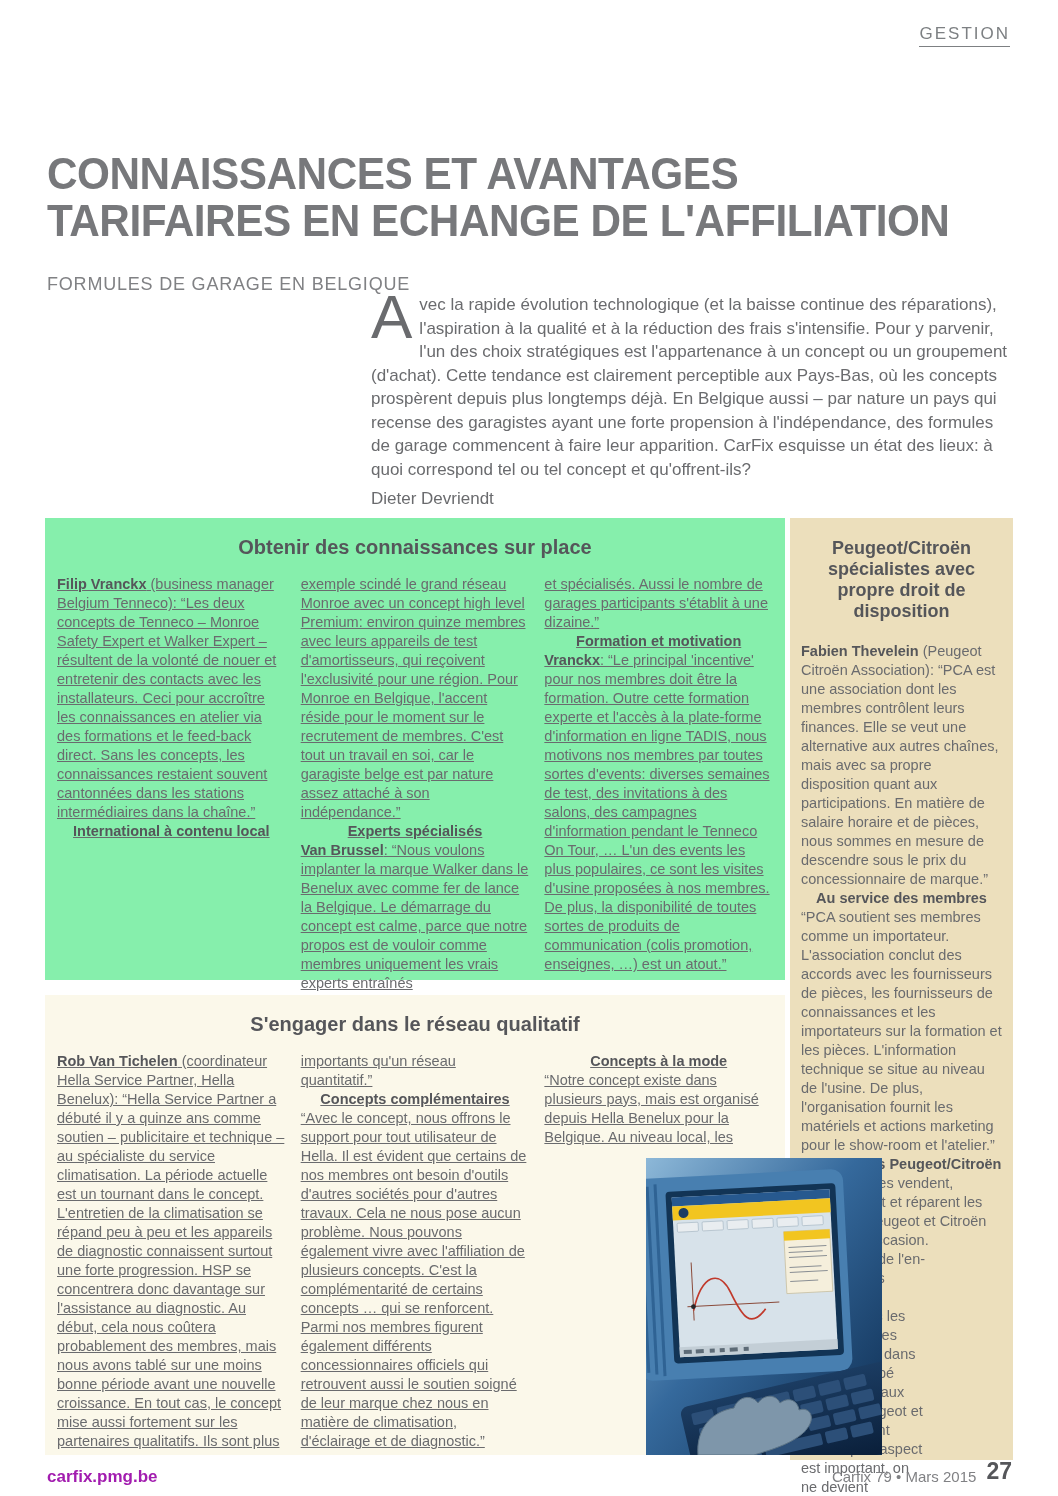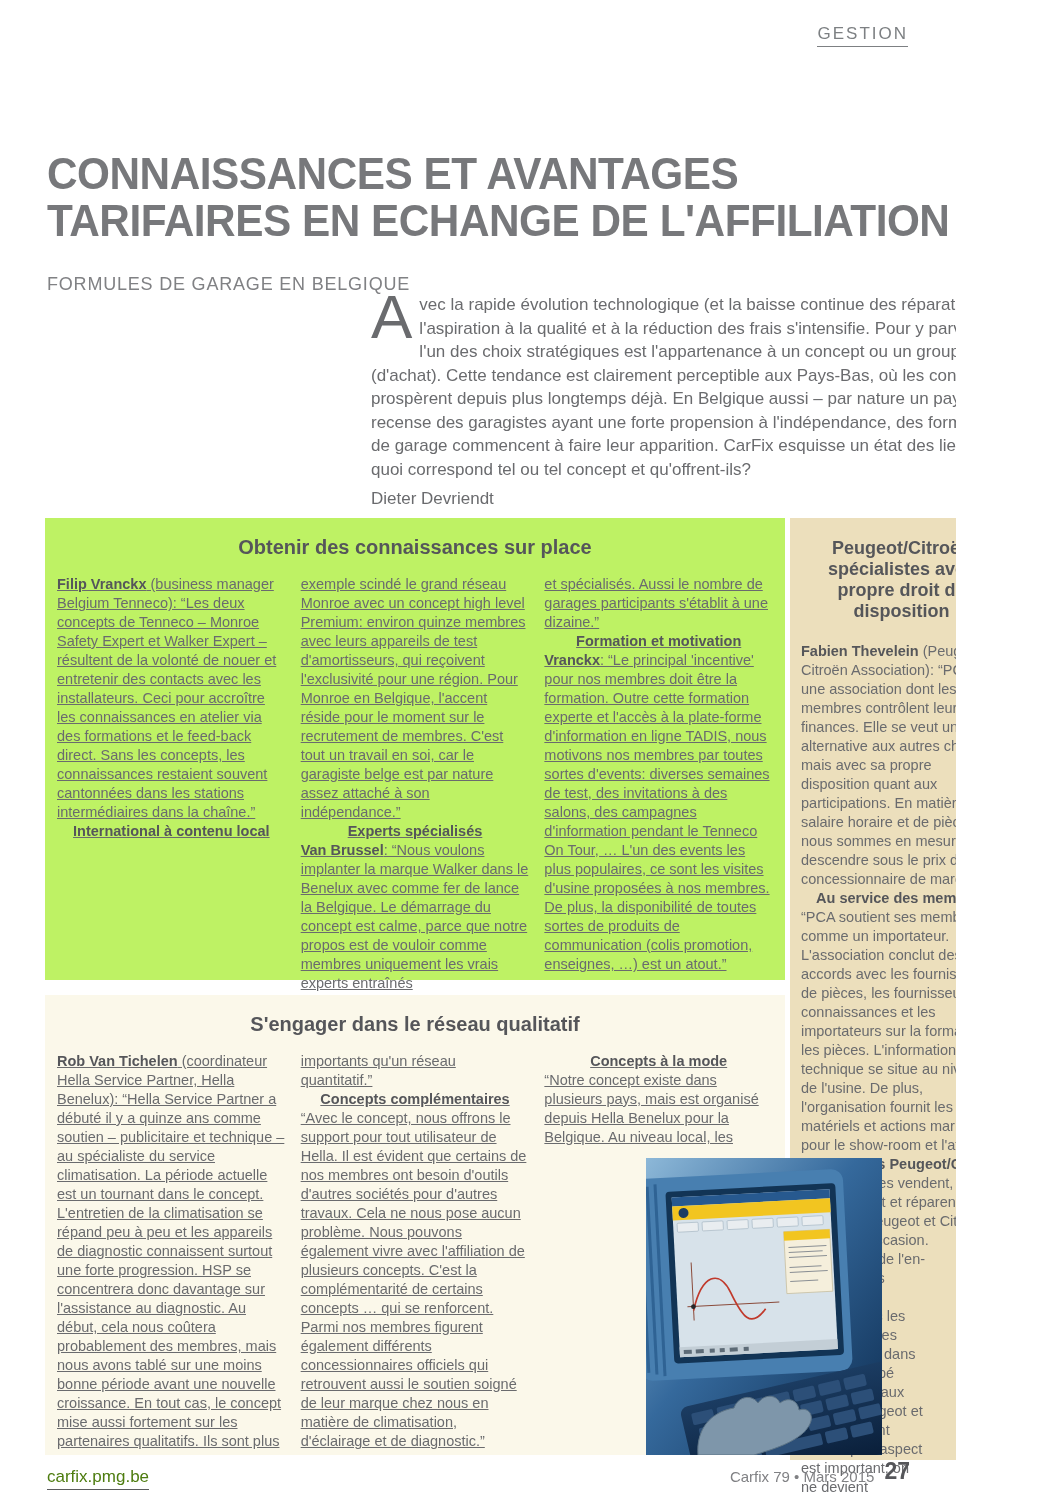--- a/index.html
+++ b/index.html
@@ -1,18 +1,18 @@
 <!DOCTYPE html>
 <html><head>
 <meta charset="utf-8">
 <style>
   * { margin:0; padding:0; box-sizing:border-box; }
   html,body { background:#ffffff; }
   .page {
-    position:relative; width:956px; height:1496px; background:#ffffff;
+    position:relative; width:1058px; height:1496px; background:#ffffff;
     font-family:"Liberation Sans", sans-serif; color:#6a6b6e; overflow:hidden;
   }
   .gestion {
     position:absolute; top:24px; right:48px; font-size:17px; letter-spacing:2px;
     color:#7d8083; border-bottom:1.5px solid #7d8083; padding-bottom:2px;
   }
   .title {
     position:absolute; left:47px; top:150px; font-size:45px; font-weight:700;
     color:#77787b; line-height:47px; letter-spacing:-0.5px;
     transform:scaleX(.94); transform-origin:left top; white-space:nowrap;
@@ -25,21 +25,21 @@
     font-size:17px; line-height:23.5px; color:#6a6b6e;
   }
   .dropcap {
     float:left; font-size:62px; line-height:48px; padding-right:7px; color:#6a6b6e; font-weight:400;
   }
   .author {
     position:absolute; left:371px; top:489px; font-size:17px; color:#6a6b6e;
     border-bottom:1.2px solid #6a6b6e; padding-bottom:14px;
   }
   .box { position:absolute; padding:12px 12px; }
-  .box1 { left:45px; top:518px; width:740px; height:462px; background:#bef264; }
+  .box1 { left:45px; top:518px; width:740px; height:462px; background:#86efac; }
   .box2 { left:45px; top:995px; width:740px; height:460px; background:#fbf8ea; }
   .sidebar {
     position:absolute; left:790px; top:518px; width:223px; height:942px;
     background:#ecdfbc; padding:16px 11px; font-size:14.5px; line-height:19px;
   }
   .box-title {
     text-align:center; font-size:20px; font-weight:700; color:#55565a; margin:6px 0 16px;
   }
   .sidebar-title {
     text-align:center; font-weight:700; font-size:18px; line-height:21px;
@@ -47,21 +47,21 @@
   }
   .cols { display:flex; gap:15px;text-decoration:underline; }
   .col { flex:1; font-size:14.5px; line-height:19px; }
   .col p, .sidebar p { margin:0; }
   .subhead { font-weight:700; text-align:center; color:#55565a; }
   b.lead { font-weight:700; color:#55565a; }
   .narrow-left { width:98px; }
   .sb-narrow { width:122px; margin-left:auto; }
   .photo { position:absolute; left:646px; top:1158px; width:236px; height:297px; }
   .footer { position:absolute; left:47px; right:46px; top:1458px; display:flex; justify-content:space-between; align-items:baseline; }
-  .footer-site { font-weight:400; font-size:17px; color:#4d7c0f; border-bottom:1.5px solid #5b5c5e; padding-bottom:2px; }
+  .footer-site { font-weight:700; font-size:17px; color:#a21caf; border-bottom:1.5px solid #5b5c5e; padding-bottom:9px; }
   .footer-right { font-size:15px; color:#808184; display:flex; align-items:flex-end; }
   .footer-page { font-size:23px; font-weight:700; color:#55565a; margin-left:10px; }
 </style>
 </head>
 <body>
 
 <div class="page">
 
   <div class="gestion">GESTION</div>
 

